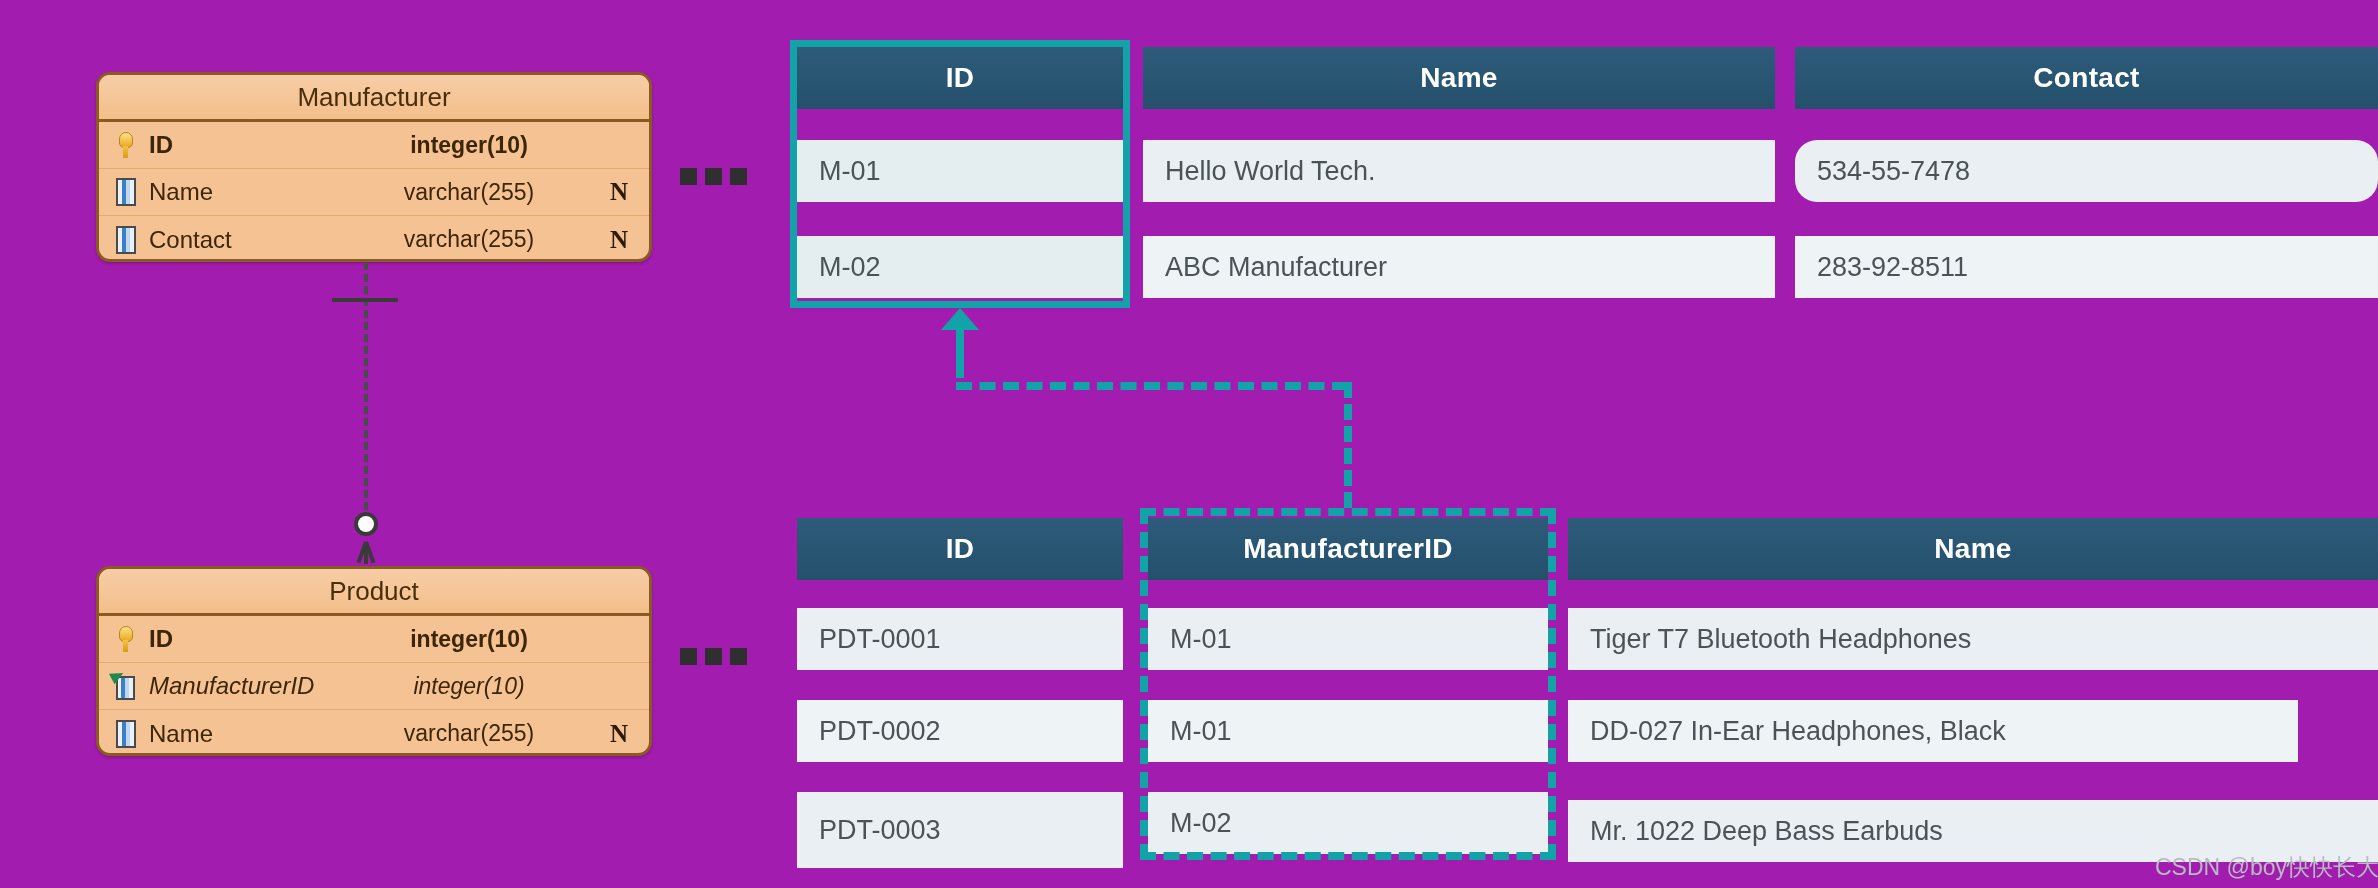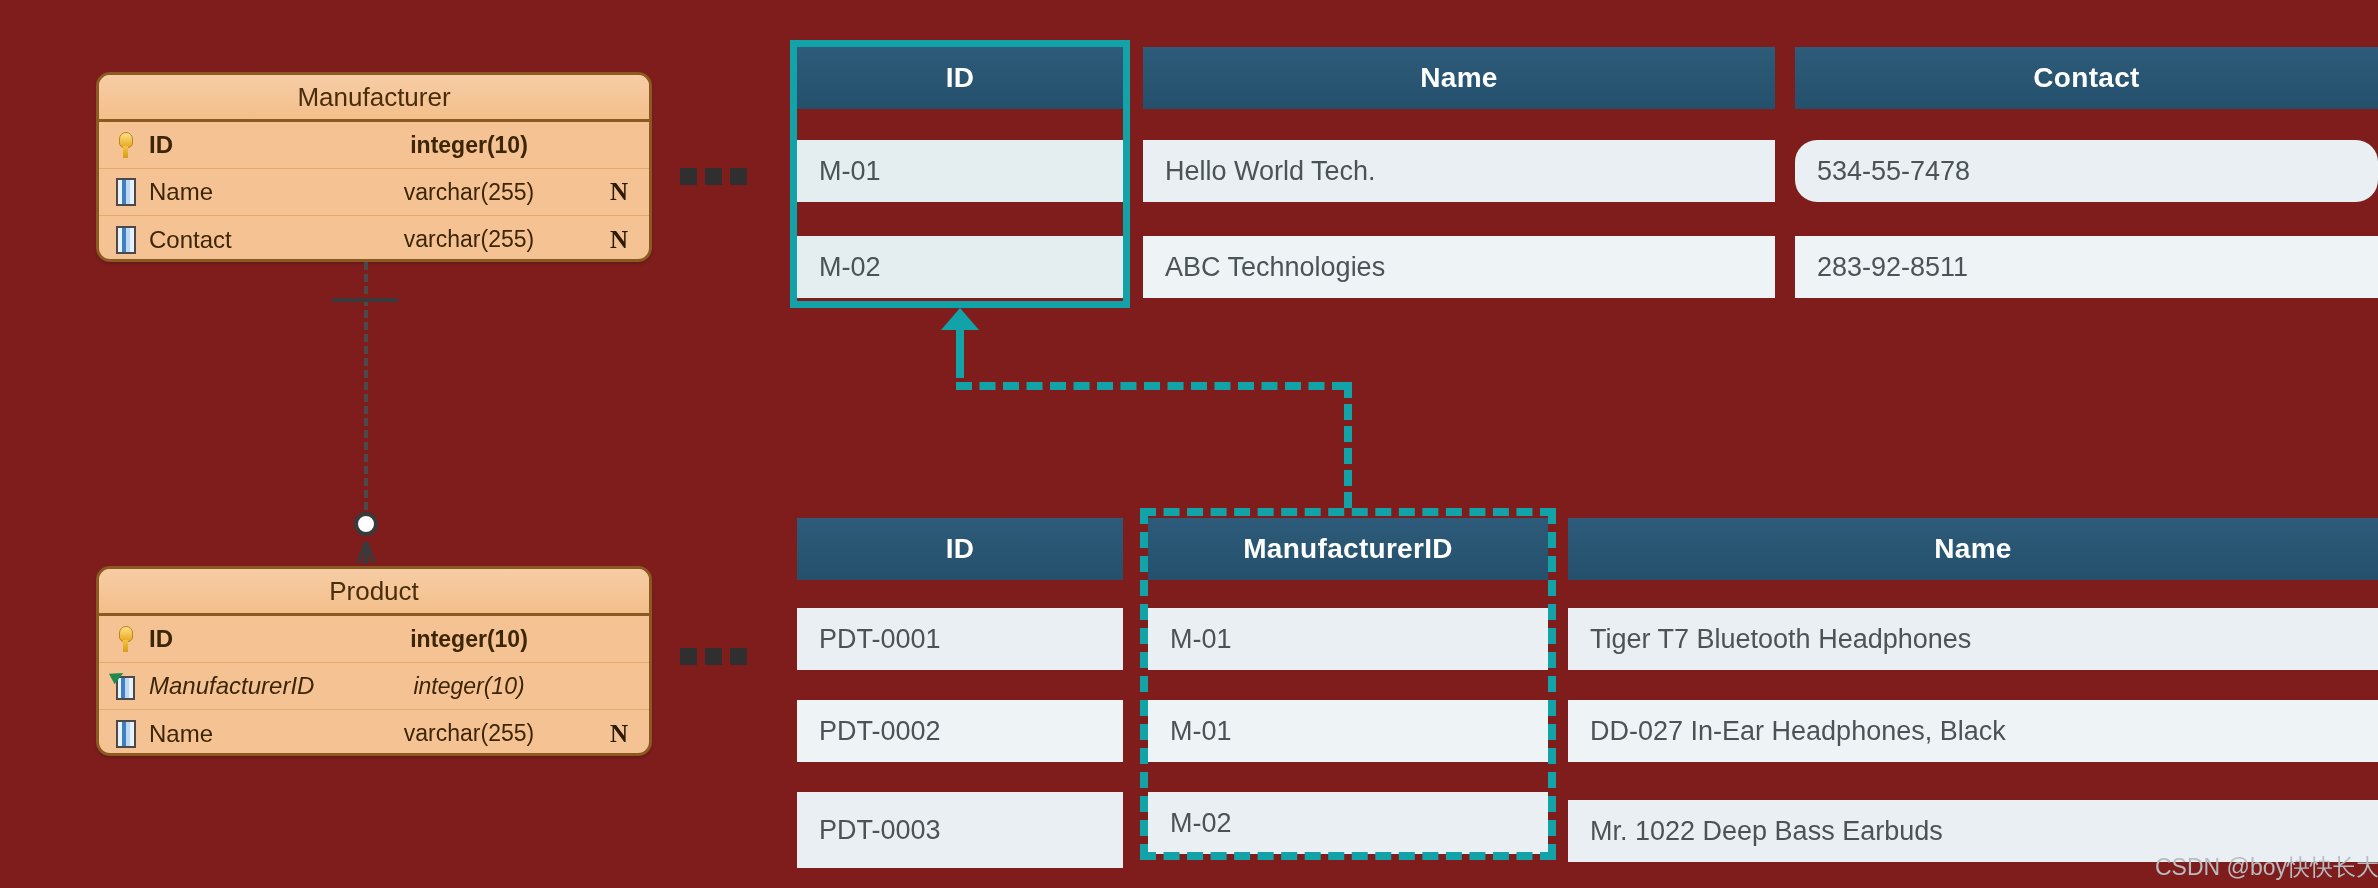--- a/index.html
+++ b/index.html
@@ -7,21 +7,21 @@
     padding: 0;
     background: #ffffff;
   }
   body {
     font-family: "Liberation Sans", sans-serif;
   }
   #canvas {
     position: relative;
     width: 2378px;
     height: 888px;
-    background: #7f1d1d;
+    background: #a21caf;
     overflow: hidden;
   }
 
   
   .entity {
     position: absolute;
     border: 3px solid #8a5a22;
     border-radius: 14px;
     background: #f5c393;
     box-sizing: border-box;
@@ -340,36 +340,36 @@
 
   <div class="dt-header" style="left:797px; top:47px; width:326px; height:62px;">ID</div>
   <div class="dt-header" style="left:1143px; top:47px; width:632px; height:62px;">Name</div>
   <div class="dt-header" style="left:1795px; top:47px; width:583px; height:62px;">Contact</div>
 
   <div class="dt-cell rowTint" style="left:797px; top:140px; width:326px; height:62px;">M-01</div>
   <div class="dt-cell rowA" style="left:1143px; top:140px; width:632px; height:62px;">Hello World Tech.</div>
   <div class="dt-cell rowA" style="left:1795px; top:140px; width:583px; height:62px;border-radius:22px;">534-55-7478</div>
 
   <div class="dt-cell rowTint" style="left:797px; top:236px; width:326px; height:62px;">M-02</div>
-  <div class="dt-cell rowB" style="left:1143px; top:236px; width:632px; height:62px;">ABC Technologies</div>
+  <div class="dt-cell rowB" style="left:1143px; top:236px; width:632px; height:62px;">ABC Manufacturer</div>
   <div class="dt-cell rowB" style="left:1795px; top:236px; width:583px; height:62px;text-align:right;">283-92-8511</div>
 
   <div class="hl-solid" style="left:790px; top:40px; width:340px; height:268px;"></div>
 
   <div class="dt-header" style="left:797px; top:518px; width:326px; height:62px;">ID</div>
   <div class="dt-header" style="left:1148px; top:518px; width:400px; height:62px;">ManufacturerID</div>
   <div class="dt-header" style="left:1568px; top:518px; width:810px; height:62px;">Name</div>
 
   <div class="dt-cell rowA" style="left:797px; top:608px; width:326px; height:62px;">PDT-0001</div>
   <div class="dt-cell rowA" style="left:1148px; top:608px; width:400px; height:62px;">M-01</div>
   <div class="dt-cell rowA" style="left:1568px; top:608px; width:810px; height:62px;">Tiger T7 Bluetooth Headphones</div>
 
   <div class="dt-cell rowB" style="left:797px; top:700px; width:326px; height:62px;">PDT-0002</div>
   <div class="dt-cell rowB" style="left:1148px; top:700px; width:400px; height:62px;">M-01</div>
-  <div class="dt-cell rowB" style="left:1568px; top:700px; width:810px; height:62px;">DD-027 In-Ear Headphones, Black</div>
+  <div class="dt-cell rowB" style="left:1568px; top:700px; width:730px; height:62px;">DD-027 In-Ear Headphones, Black</div>
 
   <div class="dt-cell rowA" style="left:797px; top:792px; width:326px; height:76px;">PDT-0003</div>
   <div class="dt-cell rowA" style="left:1148px; top:792px; width:400px; height:62px;">M-02</div>
   <div class="dt-cell rowA" style="left:1568px; top:800px; width:810px; height:62px;">Mr. 1022 Deep Bass Earbuds</div>
 
   <div class="hl-dashed" style="left:1140px; top:508px; width:416px; height:352px;"></div>
 
   <div class="tl-arrow" style="left:941px; top:308px;"></div>
   <div class="tl-v-solid" style="left:956px; top:330px; height:48px;"></div>
   <div class="tl-h" style="left:956px; top:382px; width:392px;"></div>

